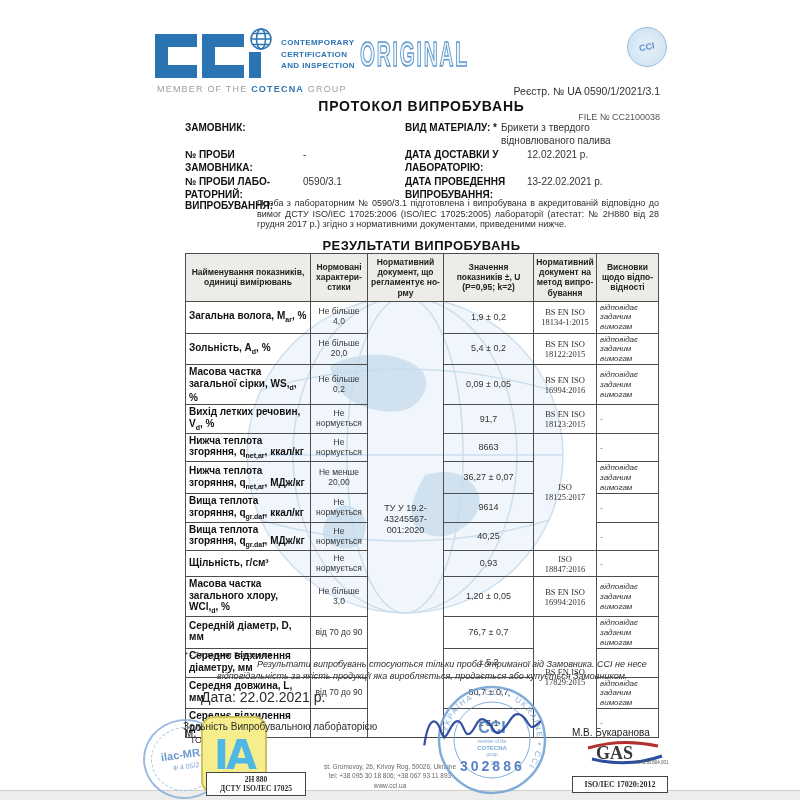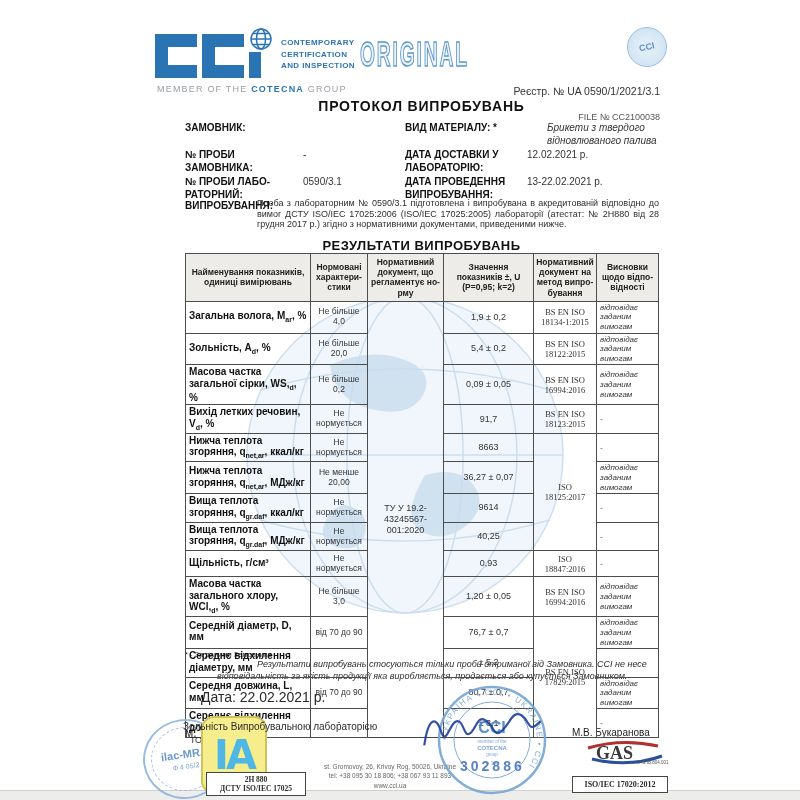--- a/index.html
+++ b/index.html
@@ -114,21 +114,21 @@
     <span>ССІ</span>
   </div>
 
   <div class="abs registry">Реєстр. № UA 0590/1/2021/3.1</div>
   <div class="abs doc-title">ПРОТОКОЛ  ВИПРОБУВАНЬ</div>
   <div class="abs file-no">FILE №  CC2100038</div>
 
   <div class="abs lbl" style="left:185px;top:122px;width:110px;">ЗАМОВНИК:</div>
   <div class="abs val" style="left:303px;top:122px;width:90px;"></div>
   <div class="abs lbl" style="left:405px;top:122px;width:118px;">ВИД МАТЕРІАЛУ: *</div>
-  <div class="abs val" style="left:547px;top:122px;width:133px;font-style:italic;">Брикети з твердого відновлюваного палива</div>
+  <div class="abs val" style="left:501px;top:122px;width:133px;">Брикети з твердого відновлюваного палива</div>
 
   <div class="abs lbl" style="left:185px;top:149px;width:110px;">№ ПРОБИ ЗАМОВНИКА:</div>
   <div class="abs val" style="left:303px;top:149px;width:90px;">-</div>
   <div class="abs lbl" style="left:405px;top:149px;width:118px;">ДАТА ДОСТАВКИ У ЛАБОРАТОРІЮ:</div>
   <div class="abs val" style="left:527px;top:149px;width:133px;">12.02.2021 р.</div>
 
   <div class="abs lbl" style="left:185px;top:176px;width:110px;">№ ПРОБИ ЛАБО-РАТОРНИЙ:</div>
   <div class="abs val" style="left:303px;top:176px;width:90px;">0590/3.1</div>
   <div class="abs lbl" style="left:405px;top:176px;width:118px;">ДАТА ПРОВЕДЕННЯ ВИПРОБУВАННЯ:</div>
   <div class="abs val" style="left:527px;top:176px;width:133px;">13-22.02.2021 р.</div>

